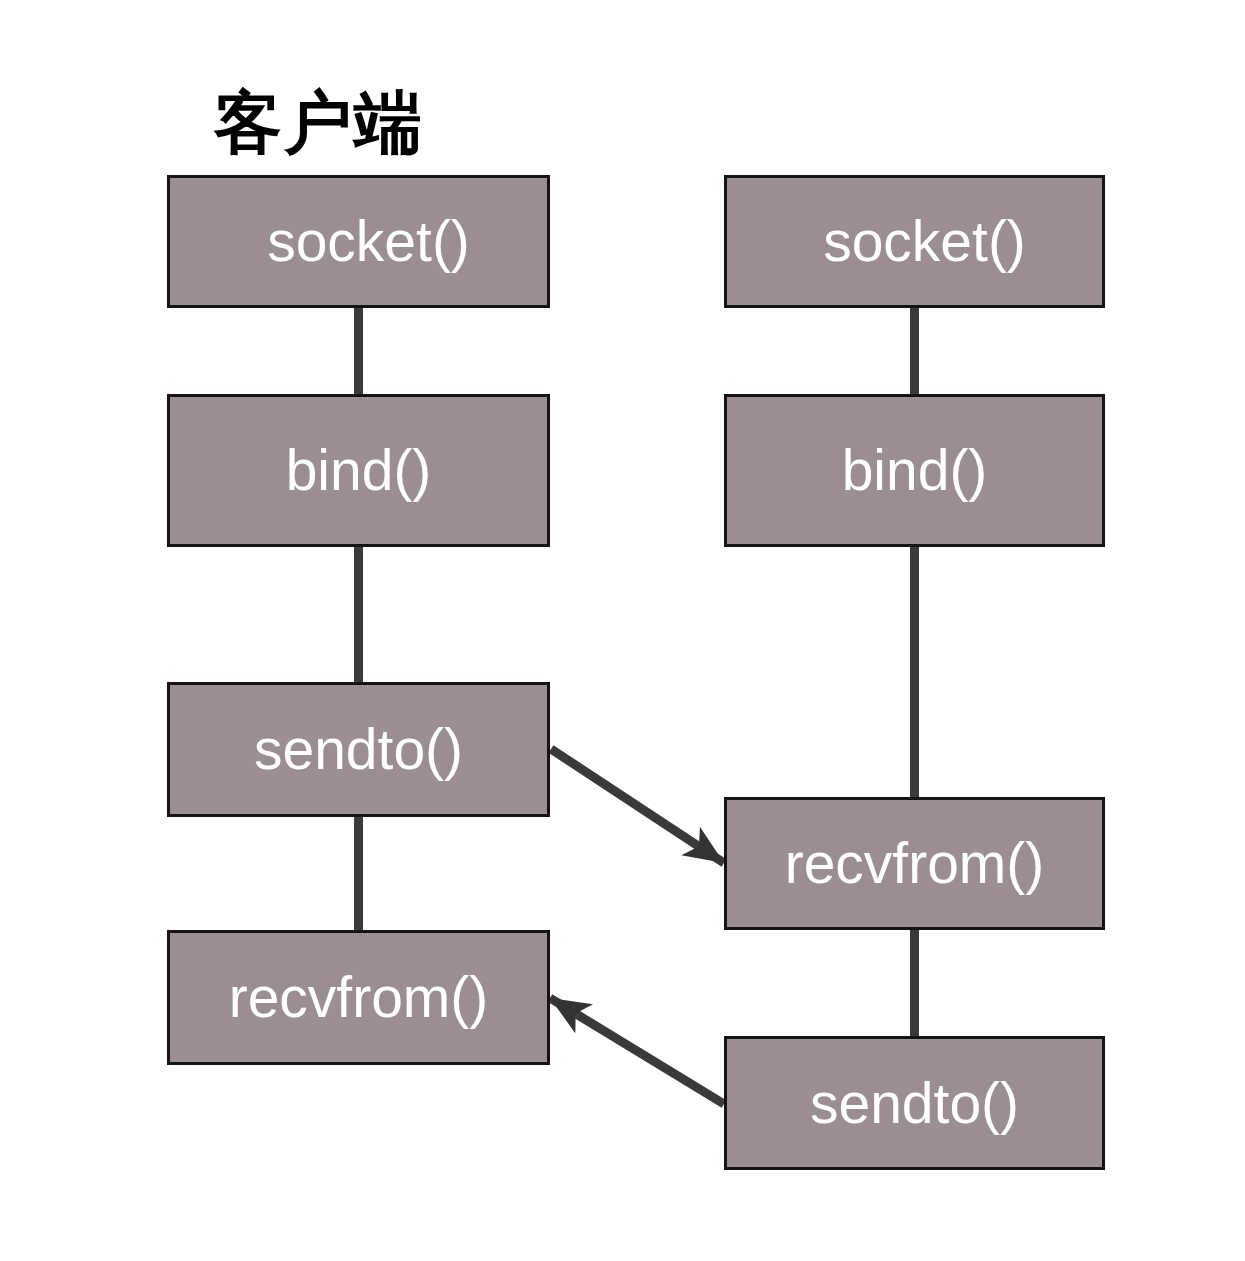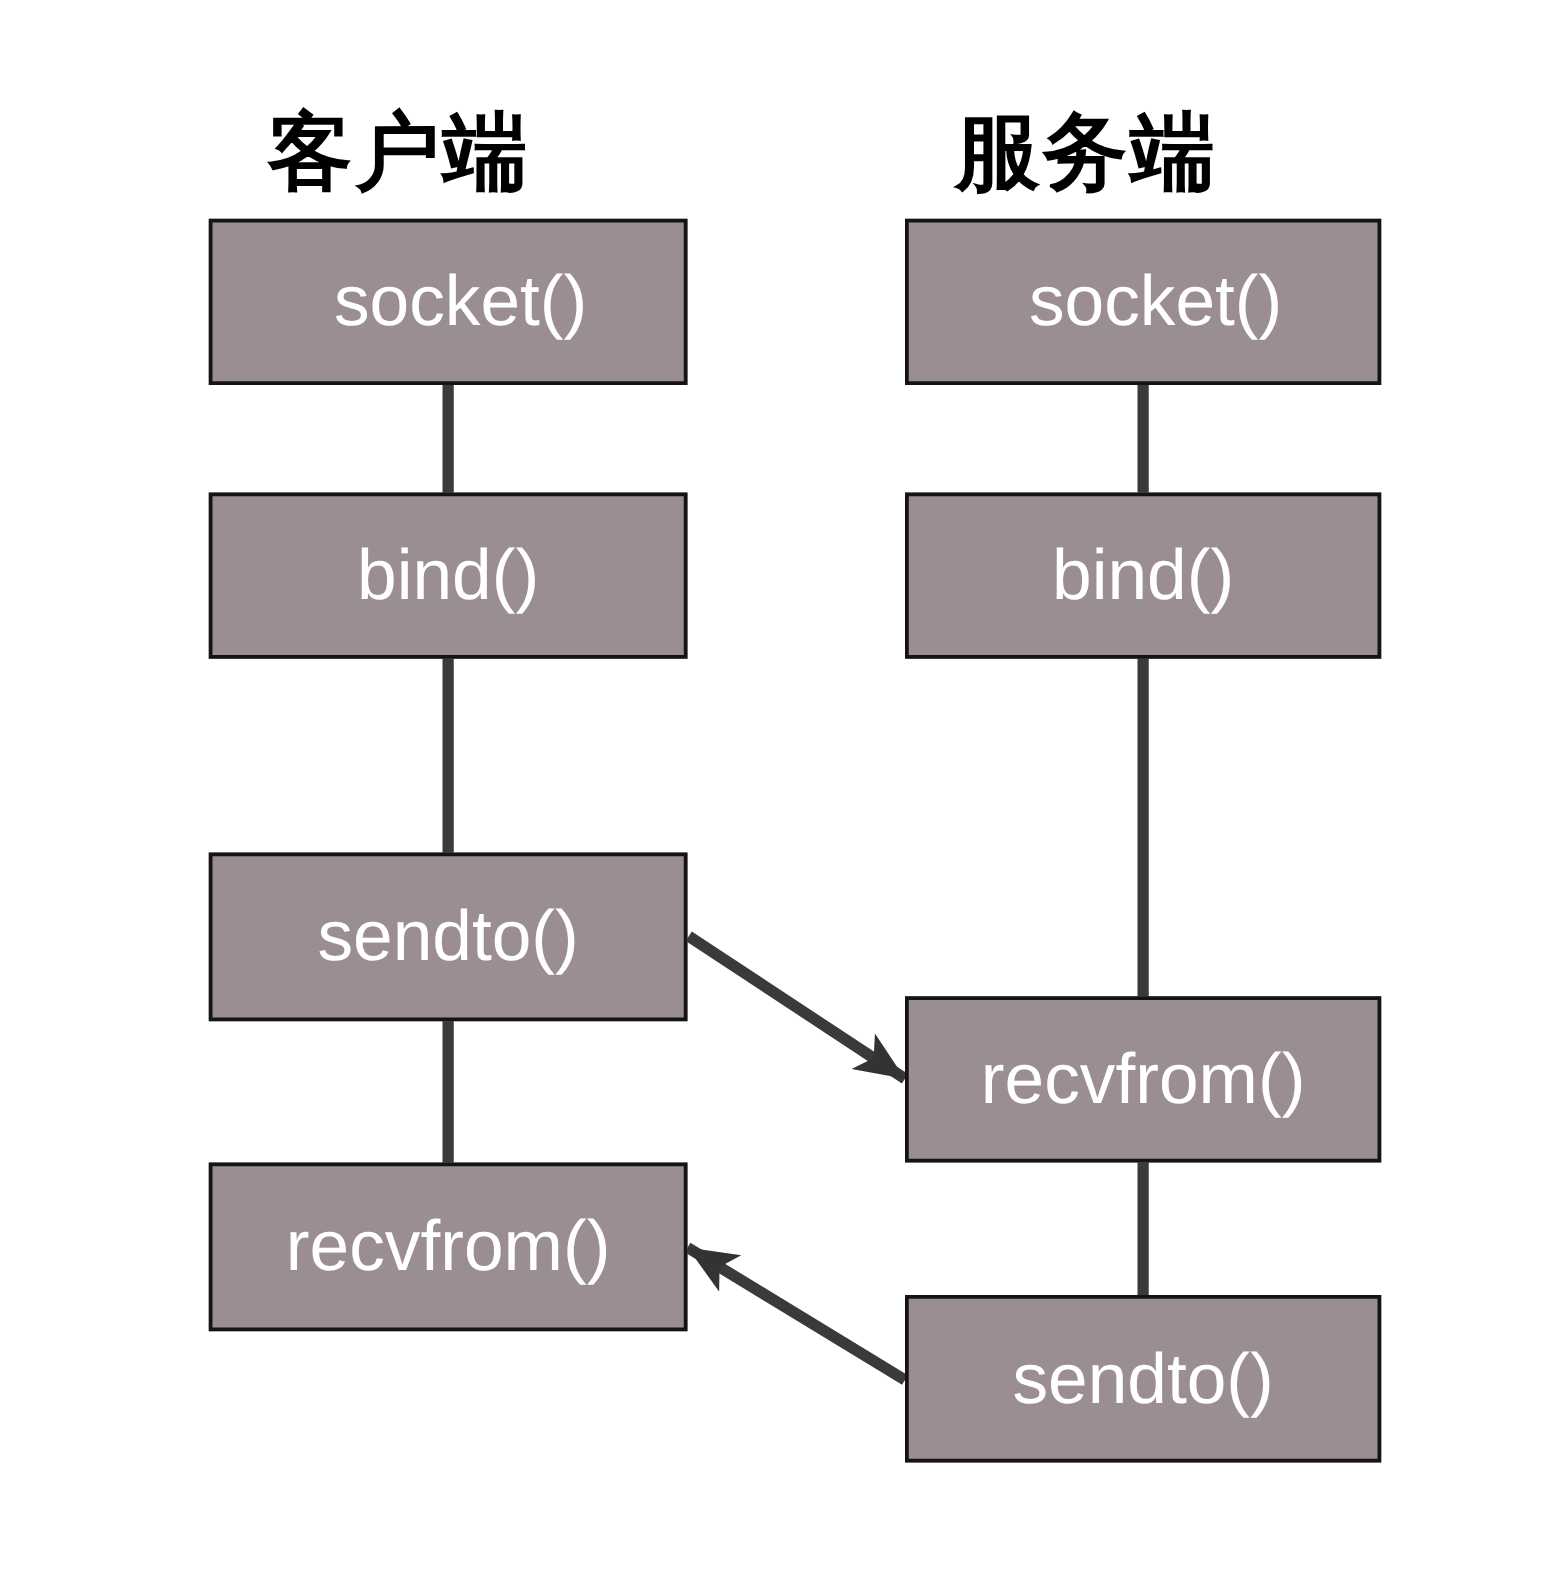--- a/index.html
+++ b/index.html
@@ -42,42 +42,41 @@
     font-size: 57px;
     line-height: 1;
     white-space: nowrap;
   }
   
   .c-col { left: 123px; width: 383px; }
   
   .s-col { left: 680px; width: 381px; }
 
   .r-socket   { top: 175px;  height: 133px; padding-left: 20px; }
-  .r-bind     { top: 394px;  height: 133px; }
+  .r-bind     { top: 394px;  height: 153px; }
   .r-csendto  { top: 682px;  height: 135px; }
   .r-crecv    { top: 930px;  height: 135px; }
   .r-srecv    { top: 797px;  height: 133px; }
   .r-ssendto  { top: 1036px; height: 134px; }
 
   .wires {
     position: absolute;
     left: 0;
     top: 0;
     width: 1245px;
     height: 1261px;
     pointer-events: none;
   }
 </style>
 </head>
 <body>
 
 <div class="canvas">
 
   <div class="col-header header-client">客户端</div>
-  <div class="col-header header-server">服务端</div>
 
   <svg class="wires" viewBox="0 0 1245 1261">
     <defs>
       <marker id="arrowhead" markerUnits="userSpaceOnUse" markerWidth="44" markerHeight="38" refX="40" refY="17" orient="auto">
         <path d="M40,17 L0,0 L10,17 L0,34 Z" fill="#333333"></path>
       </marker>
     </defs>
 
     <line x1="314.5" y1="306" x2="314.5" y2="396" stroke="#3a3a3a" stroke-width="9"></line>
     <line x1="314.5" y1="526" x2="314.5" y2="684" stroke="#3a3a3a" stroke-width="9"></line>

